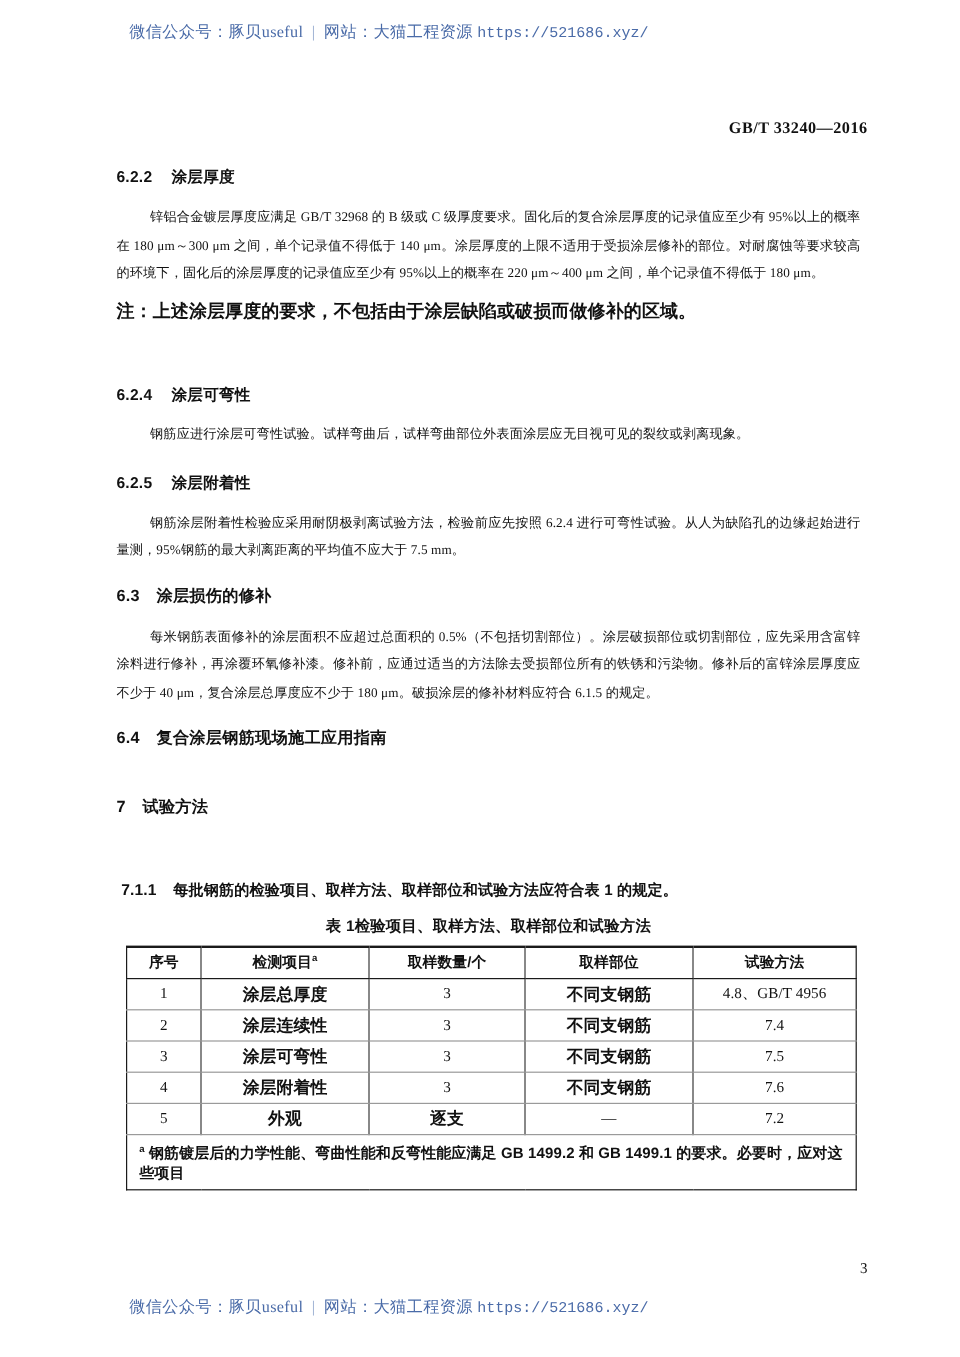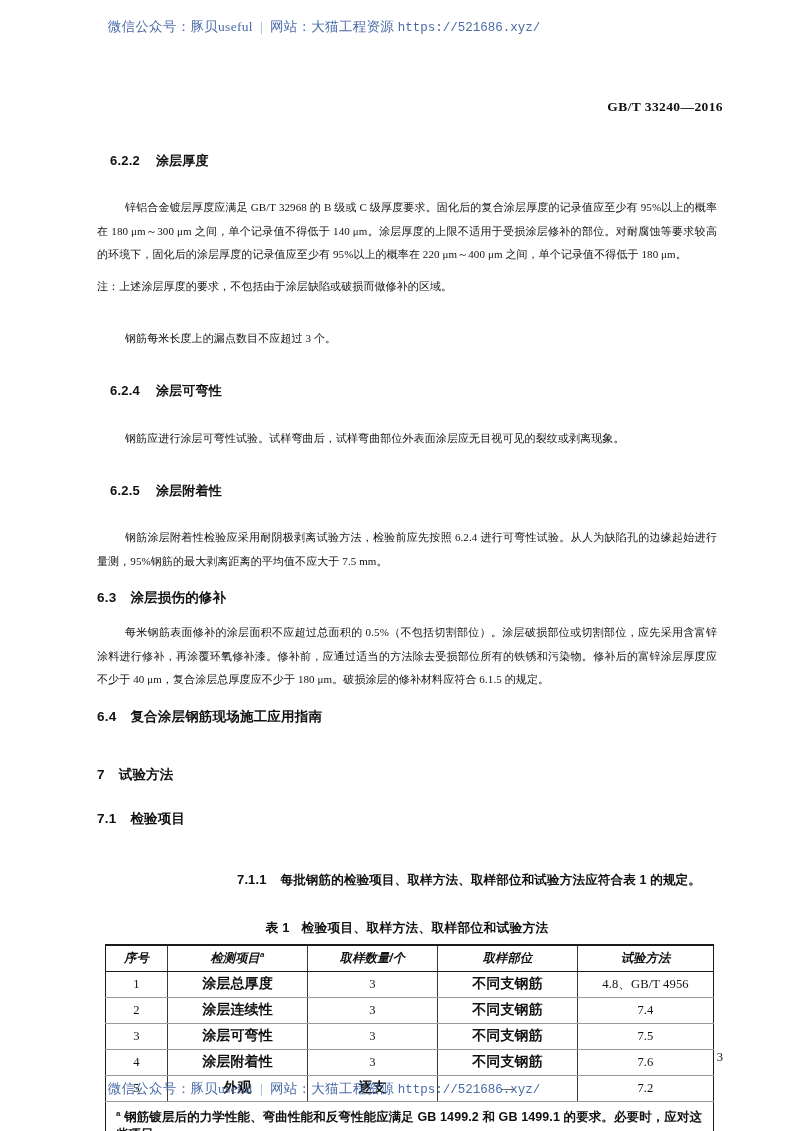--- a/index.html
+++ b/index.html
@@ -59,21 +59,21 @@
   }
 
   .content {
     position: absolute;
     left: 97px;
     top: 140px;
     width: 620px;
   }
 
   h3.clause {
-    margin: 13px;
+    margin: 0;
     font-family: "Liberation Sans", "DejaVu Sans", sans-serif;
     font-size: 13px;
     font-weight: bold;
     letter-spacing: 0.2px;
     line-height: 1.25;
   }
   h3.clause .num { display: inline-block; }
   h3.clause .ttl { display: inline-block; padding-left: 16px; }
 
   h3.clause-l2 {
@@ -90,55 +90,54 @@
     margin: 0;
     font-size: 11px;
     line-height: 23.5px;
     text-align: justify;
     text-indent: 28px;
     letter-spacing: 0.1px;
   }
   p.note {
     margin: 0;
     font-family: "Liberation Sans", "DejaVu Sans", sans-serif;
-    font-size: 11px;
-    font-weight: normal;
+    font-size: 15px;
+    font-weight: bold;
     line-height: 18px;
     text-indent: 0;
     letter-spacing: 0.1px;
   }
   .sp-10 { height: 10px; }
   .sp-14 { height: 14px; }
   .sp-16 { height: 16px; }
   .sp-18 { height: 18px; }
   .sp-20 { height: 20px; }
   .sp-22 { height: 22px; }
   .sp-26 { height: 26px; }
 
   p.numbered {
-    margin: 16px;
+    margin: 4px;
     font-size: 13.6px;
-    line-height: 28px;
+    line-height: 16px;
     text-indent: 0;
     letter-spacing: 0.1px;
-    text-align: right;
   }
   p.numbered .nm { font-family: "Liberation Sans","DejaVu Sans",sans-serif; font-weight: bold; font-size: 13px;}
   p.numbered .bd { font-weight: bold; padding-left: 14px; font-family: "Liberation Sans","DejaVu Sans",sans-serif; font-size:12.6px;}
 
   
   .table-caption {
     text-align: center;
     font-family: "Liberation Sans", "DejaVu Sans", sans-serif;
     font-weight: bold;
     font-size: 12.8px;
     letter-spacing: 0.2px;
     margin: 0;
   }
-  .table-caption .cap-no { padding-right: 12px; }
+  .table-caption .cap-no { }
 
   table.std-table {
     border-collapse: collapse;
     width: 608px;
     margin: 7px 0 0 8px;
     table-layout: fixed;
   }
   table.std-table th,
   table.std-table td {
     border-left: 1px solid #3a3a3a;
@@ -150,21 +149,21 @@
     height: 23px;
     font-size: 12.5px;
     letter-spacing: 0.1px;
   }
   table.std-table th {
     font-family: "Liberation Sans", "DejaVu Sans", sans-serif;
     font-weight: bold;
     font-size: 12.3px;
   }
   table.std-table thead tr th { border-top: 2px solid #1a1a1a; }
-  table.std-table thead tr th { border-bottom: 1.6px solid #1a1a1a; font-style: italic; }
+  table.std-table thead tr th { border-bottom: 1.6px solid #1a1a1a; }
   table.std-table tbody tr:last-child td { border-bottom: 1.4px solid #1a1a1a; }
   table.std-table tr th:first-child,
   table.std-table tr td:first-child { border-left: 1.6px solid #1a1a1a; }
   table.std-table tr th:last-child,
   table.std-table tr td:last-child { border-right: 1.6px solid #1a1a1a; }
 
   table.std-table td.cell-cn {
     font-family: "Liberation Sans", "DejaVu Sans", sans-serif;
     font-weight: bold;
     font-size: 14px;
@@ -211,21 +210,20 @@
       <span class="num">6.2.2</span><span class="ttl">涂层厚度</span>
     </h3>
     <div class="sp-14"></div>
     <p class="para">锌铝合金镀层厚度应满足 GB/T 32968 的 B 级或 C 级厚度要求。固化后的复合涂层厚度的记录值应至少有 95%以上的概率在 180 μm～300 μm 之间，单个记录值不得低于 140 μm。涂层厚度的上限不适用于受损涂层修补的部位。对耐腐蚀等要求较高的环境下，固化后的涂层厚度的记录值应至少有 95%以上的概率在 220 μm～400 μm 之间，单个记录值不得低于 180 μm。</p>
     <div class="sp-10"></div>
     <p class="note">注：上述涂层厚度的要求，不包括由于涂层缺陷或破损而做修补的区域。</p>
 
     <div class="sp-18"></div>
 
     <div class="sp-14"></div>
-    <p class="para">钢筋每米长度上的漏点数目不应超过 3 个。</p>
 
     <div class="sp-20"></div>
 
     <h3 class="clause">
       <span class="num">6.2.4</span><span class="ttl">涂层可弯性</span>
     </h3>
     <div class="sp-14"></div>
     <p class="para">钢筋应进行涂层可弯性试验。试样弯曲后，试样弯曲部位外表面涂层应无目视可见的裂纹或剥离现象。</p>
 
     <div class="sp-20"></div>
@@ -252,23 +250,20 @@
     <div class="sp-14"></div>
 
     <div class="sp-26"></div>
 
     <h3 class="clause-l2">
       <span class="num">7</span><span class="ttl">试验方法</span>
     </h3>
 
     <div class="sp-26"></div>
 
-    <h3 class="clause-l2">
-      <span class="num">7.1</span><span class="ttl">检验项目</span>
-    </h3>
 
     <div class="sp-22"></div>
 
     <p class="numbered">
       <span class="nm">7.1.1</span><span class="bd">每批钢筋的检验项目、取样方法、取样部位和试验方法应符合表 1 的规定。</span>
     </p>
 
     <div class="sp-10"></div>
 
     <p class="table-caption">

